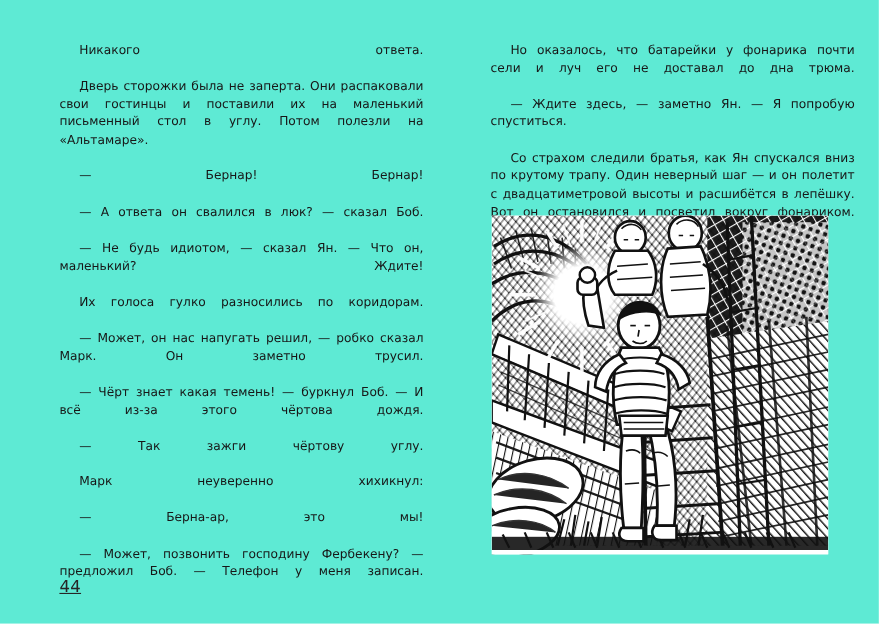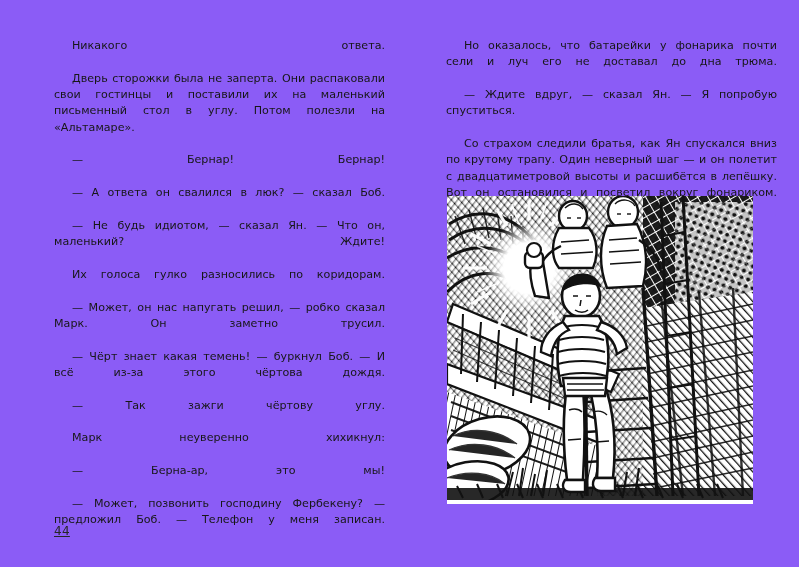--- a/index.html
+++ b/index.html
@@ -12,21 +12,21 @@
     height: 567px;
     position: relative;
     overflow: hidden;
     font-family: "DejaVu Sans", sans-serif;
     color: #1a1a1a;
   }
 
   .page {
     position: absolute;
     inset: 0;
-    background: #8b5cf6;
+    background: #5eead4;
   }
 
   
   .column {
     position: absolute;
     top: 38px;
     width: 331px;
     font-size: 11.1px;
     line-height: 16.35px;
     text-align: justify;
@@ -61,21 +61,21 @@
     background: #ffffff;
     overflow: hidden;
   }
   .illustration svg { display: block; }
 
   
   .folio {
     position: absolute;
     left: 54px;
     top: 524px;
-    font-size: 12px;
+    font-size: 15px;
     color: #262626;
     letter-spacing: 0.3px;
     text-decoration: underline;
   }
 </style>
 </head>
 <body>
 
 <div class="page">
 
@@ -90,21 +90,21 @@
     <p class="para">— Чёрт знает какая темень! — буркнул Боб. — И всё из-за этого чёртова дождя.</p>
     <p class="para">— Так зажги чёртову углу.</p>
     <p class="para">Марк неуверенно хихикнул:</p>
     <p class="para">— Берна-ар, это мы!</p>
     <p class="para">— Может, позвонить господину Фербекену? — предложил Боб. — Телефон у меня записан.</p>
 
   </div>
 
   <div class="column right">
     <p class="para">Но оказалось, что батарейки у фонарика почти сели и луч его не доставал до дна трюма.</p>
-    <p class="para">— Ждите вдруг, — сказал Ян. — Я попробую спуститься.</p>
+    <p class="para">— Ждите здесь, — заметно Ян. — Я попробую спуститься.</p>
     <p class="para">Со страхом следили братья, как Ян спускался вниз по крутому трапу. Один неверный шаг — и он полетит с двадцатиметровой высоты и расшибётся в лепёшку. Вот он остановился и посветил вокруг фонариком.</p>
   </div>
 
   <div class="illustration">
     <svg width="306" height="308" viewBox="0 0 306 308" xmlns="http://www.w3.org/2000/svg">
       <defs>
 
         <pattern id="hatchA" width="5" height="5" patternUnits="userSpaceOnUse" patternTransform="rotate(38)">
           <rect width="5" height="5" fill="#ffffff"></rect>
           <line x1="0" y1="0" x2="0" y2="5" stroke="#111111" stroke-width="3"></line>

